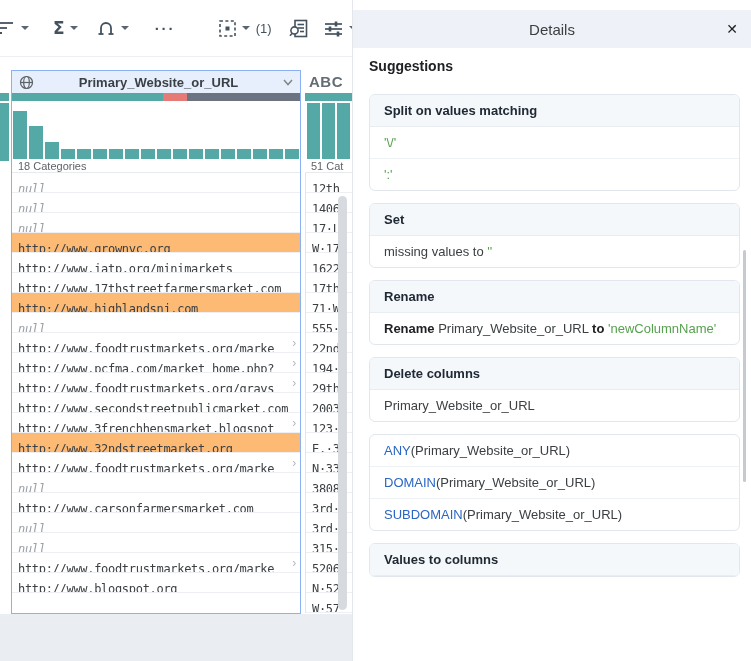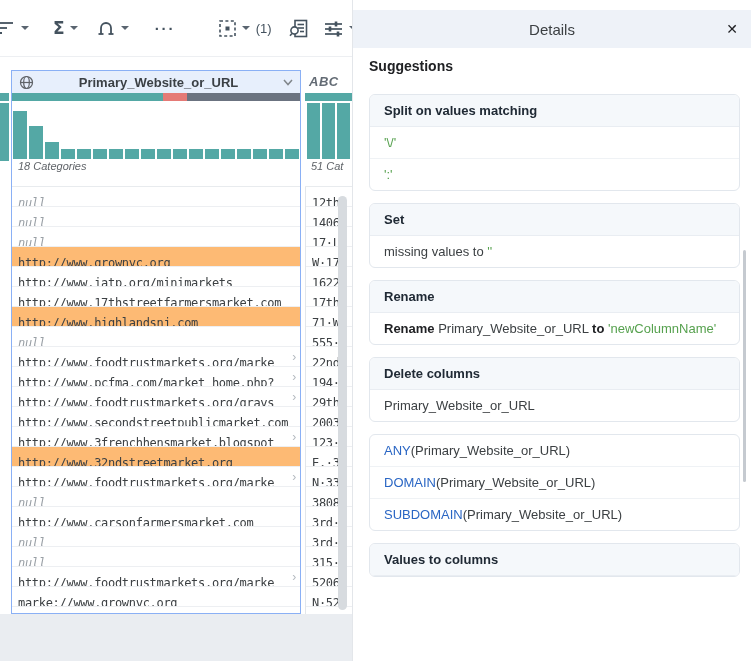--- a/index.html
+++ b/index.html
@@ -27,35 +27,35 @@
   .col-selected { position:absolute; left:11px; top:70px; width:290px; height:544px;
     border:1px solid #8ab0f5; background:#fff; }
   .col-header { height:22px; background:#e7effc; display:flex; align-items:center; padding:0 7px; }
   .col-title { flex:1; text-align:center; font-size:13px; font-weight:bold; color:#3b4045; }
   .qbar { height:8px; display:flex; }
   .q-valid { background:#54a8a5; }
   .q-mis   { background:#e57a76; }
   .q-miss  { background:#6b7380; }
   .histogram { height:58px; display:flex; align-items:flex-end; gap:2px; padding:0 1px; background:#fff; }
   .hbar { flex:1; background:#54a8a5; }
-  .cat-label { height:28px; line-height:14px; font-size:11px; color:#5f6368; padding-left:6px;
-    border-bottom:1px solid #e8ebee; background:#fff;font-style:italic; }
+  .cat-label { height:14px; line-height:14px; font-size:11px; color:#5f6368; padding-left:6px;
+    border-bottom:1px solid #e8ebee; background:#fff; }
   .rows .row { height:20px; border-bottom:1px solid #edeff2; display:flex; align-items:center;
     padding:0 4px 0 6px; font-family:"DejaVu Sans Mono",monospace; font-size:12px; letter-spacing:-0.3px;
     color:#3c4043; white-space:nowrap; overflow:hidden; background:#fff; }
   .row .val { flex:1; overflow:hidden;margin-top:12px; }
   .row .chev { display:none; color:#b3b9bf; font-size:12px; font-family:"Liberation Sans",sans-serif; }
   .row.trunc .chev { display:block; }
   .row.is_null .val { color:#9aa0a6; font-style:italic; }
   .row.hl { background:#fdba74; }
 
   
   .col-next { position:absolute; left:305px; top:70px; width:47px; height:544px; overflow:hidden; }
-  .col-next .type-label { height:23px; line-height:23px; font-size:13px; font-weight:bold;
-    letter-spacing:0.5px; color:#636b74; padding-left:4px; background:#fff;font-style:italic; }
+  .col-next .type-label { height:23px; line-height:23px; font-size:15px; font-weight:bold;
+    letter-spacing:0.5px; color:#636b74; padding-left:4px; background:#fff; }
   .col-next .qbar { height:8px; }
   .col-next .histogram { justify-content:flex-start; gap:2px; padding-left:2px; }
   .col-next .hbar { flex:none; width:13px; }
   .col-next .rows { border-left:1px solid #e2e6ea; }
 
   .grid-footer { position:absolute; left:0; top:614px; width:352px; height:47px; background:#eaedf1; }
   .grid-scrollbar { position:absolute; left:338px; top:196px; width:9px; height:414px;
     background:#d7dbdf; border-radius:5px; }
 
   
@@ -291,21 +291,21 @@
           <span class="val">null</span>
 
         </div>
 
         <div class="row trunc">
           <span class="val">http://www.foodtrustmarkets.org/marke</span>
           <span class="chev">›</span>
         </div>
 
         <div class="row">
-          <span class="val">marke://www.grownyc.org</span>
+          <span class="val">http://www.blogspot.org</span>
 
         </div>
       </div>
   </div>
 
   <div class="col-next">
     <div class="type-label">ABC</div>
     <div class="qbar">
       <div class="q-valid" style="width:100%"></div>
     </div>

